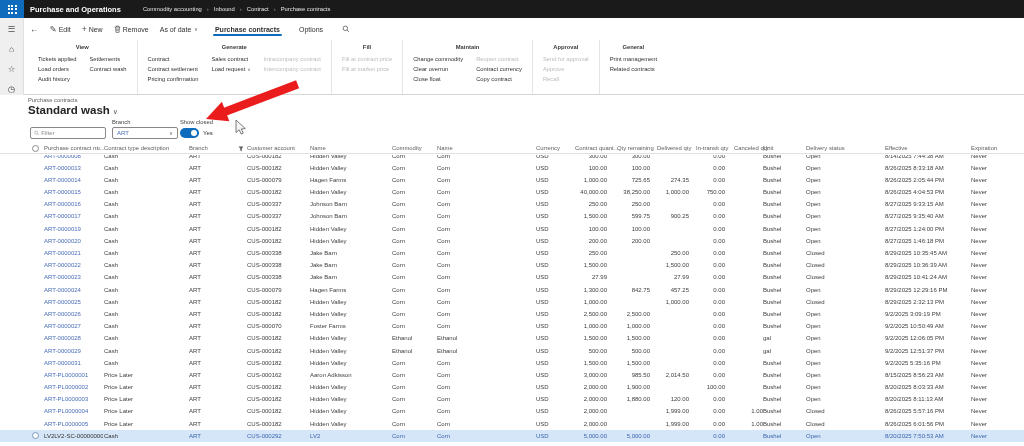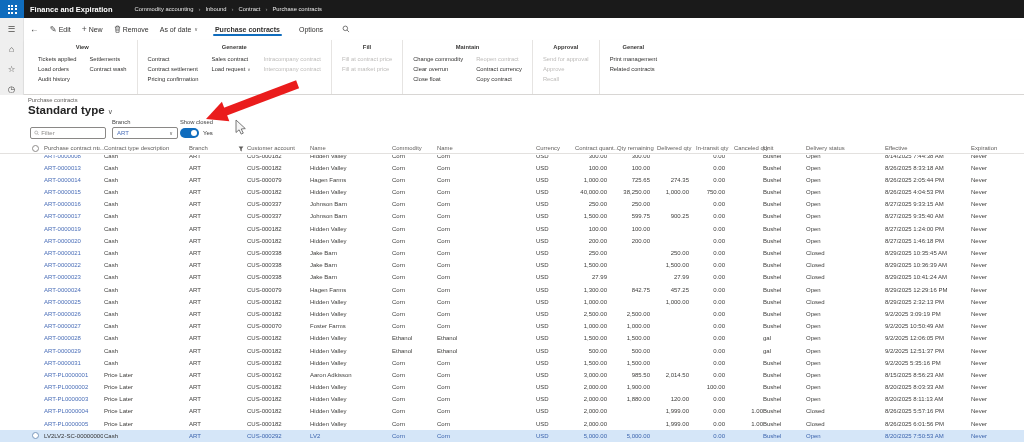--- a/index.html
+++ b/index.html
@@ -90,21 +90,21 @@
           <i></i>
           <i></i>
           <i></i>
           <i></i>
           <i></i>
           <i></i>
           <i></i>
           <i></i>
         </span>
     </div>
-    <span class="app-title">Finance and Expiration</span>
+    <span class="app-title">Purchase and Operations</span>
     <div class="breadcrumb">
       <span class="crumb">Commodity accounting</span>
       <span class="crumb-sep">›</span>
       <span class="crumb">Inbound</span>
       <span class="crumb-sep">›</span>
       <span class="crumb">Contract</span>
       <span class="crumb-sep">›</span>
       <span class="crumb">Purchase contracts</span>
     </div>
   </div>
@@ -223,21 +223,21 @@
           <div class="rb-col">
             <span class="rb-item">Print management</span>
             <span class="rb-item">Related contracts</span>
           </div>
         </div>
       </div>
     </div>
 
   <div class="content">
     <div class="page-caption">Purchase contracts</div>
-    <div class="view-title"><span>Standard type</span><span class="chev">∨</span></div>
+    <div class="view-title"><span>Standard wash</span><span class="chev">∨</span></div>
 
     <span class="fld-label" style="left:112px;top:24px;">Branch</span>
     <span class="fld-label" style="left:180px;top:24px;">Show closed</span>
 
     <div class="filter-box">
       <svg width="6" height="6" viewBox="0 0 12 12">
           <circle cx="5" cy="5" r="3.4" stroke="#8a8886" stroke-width="1.2" fill="none"></circle>
           <line x1="7.6" y1="7.6" x2="10.6" y2="10.6" stroke="#8a8886" stroke-width="1.2"></line>
         </svg>
       <input placeholder="Filter" style="">

